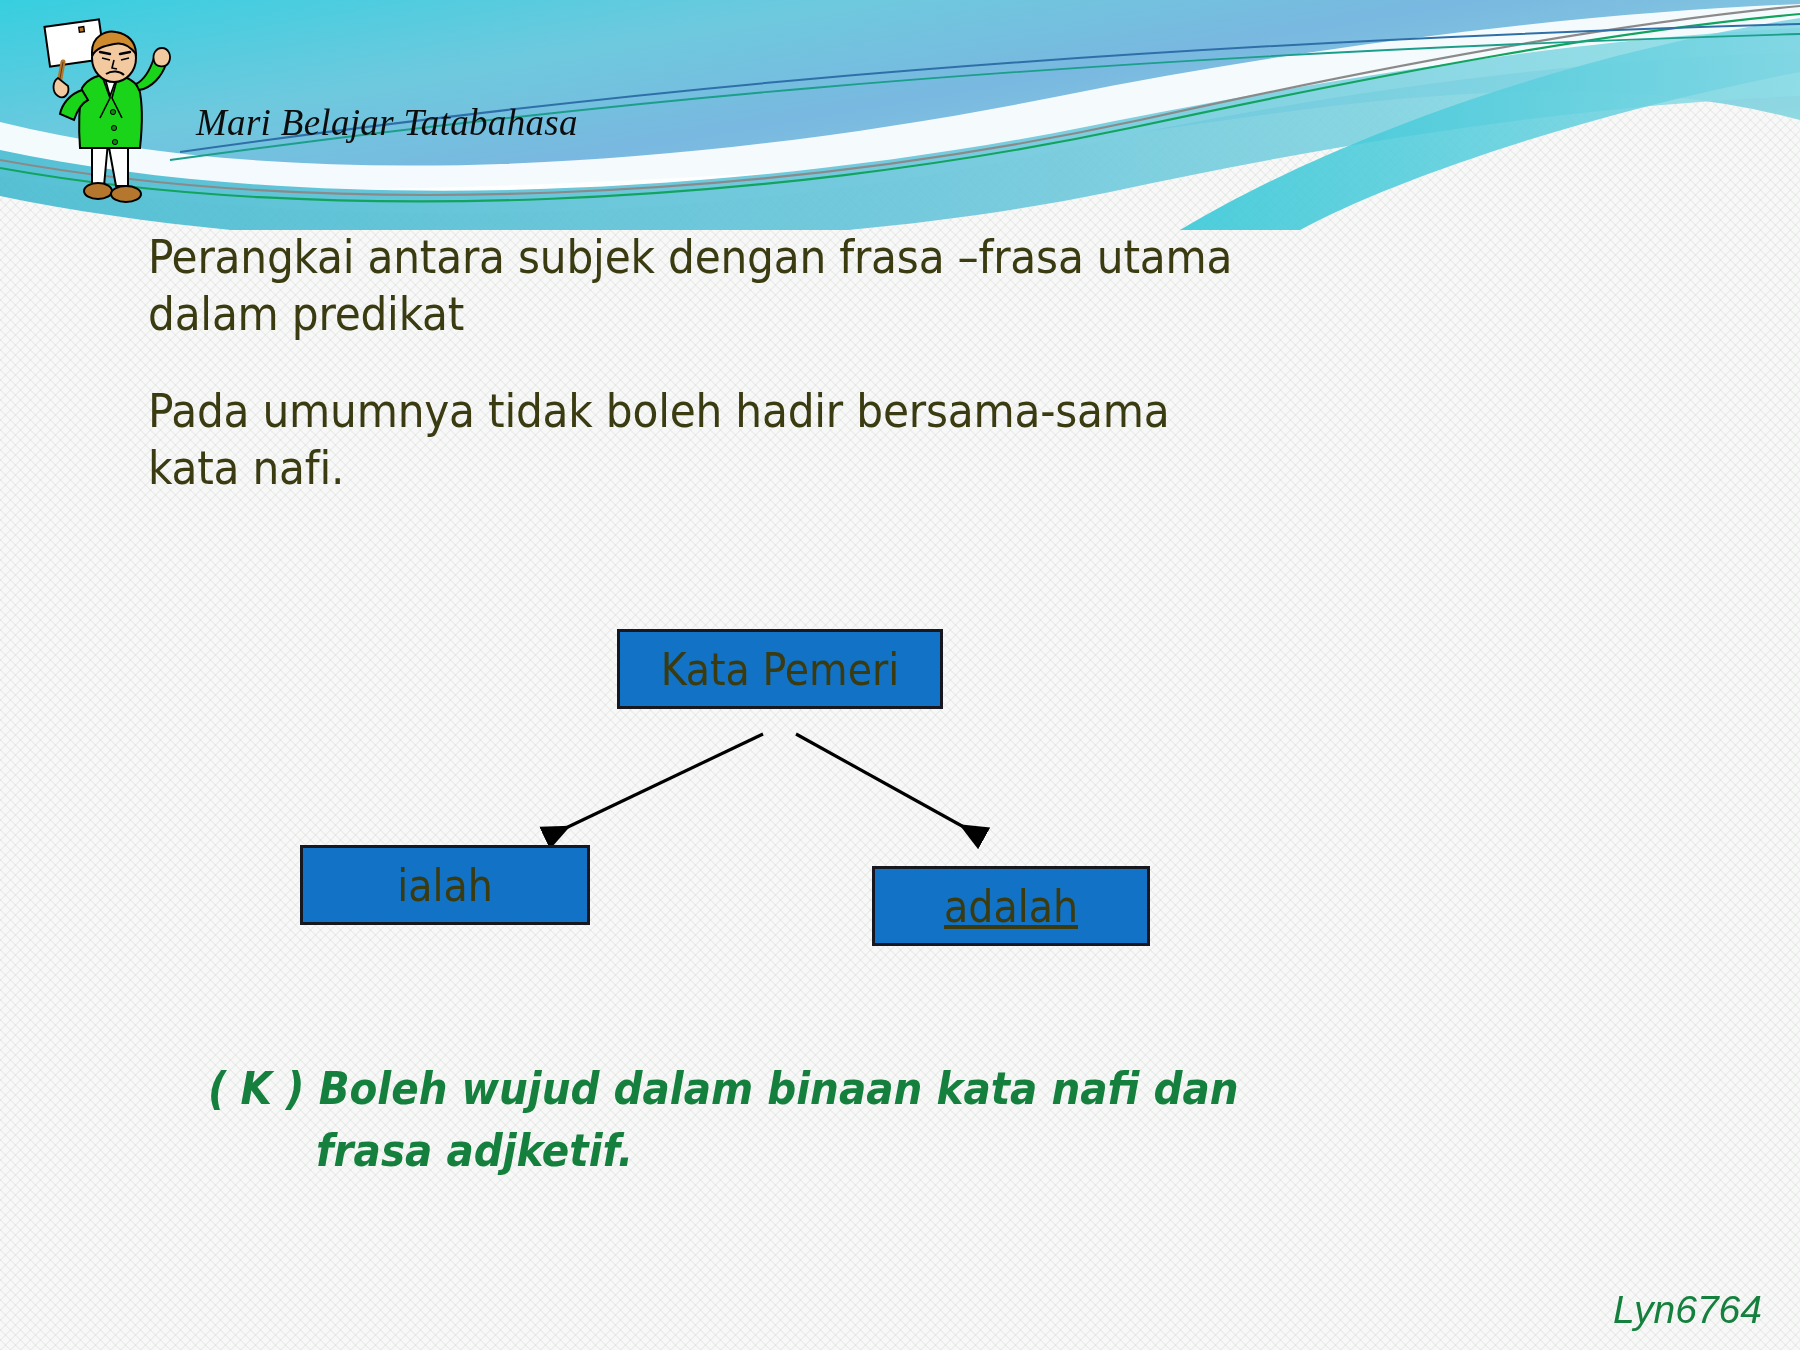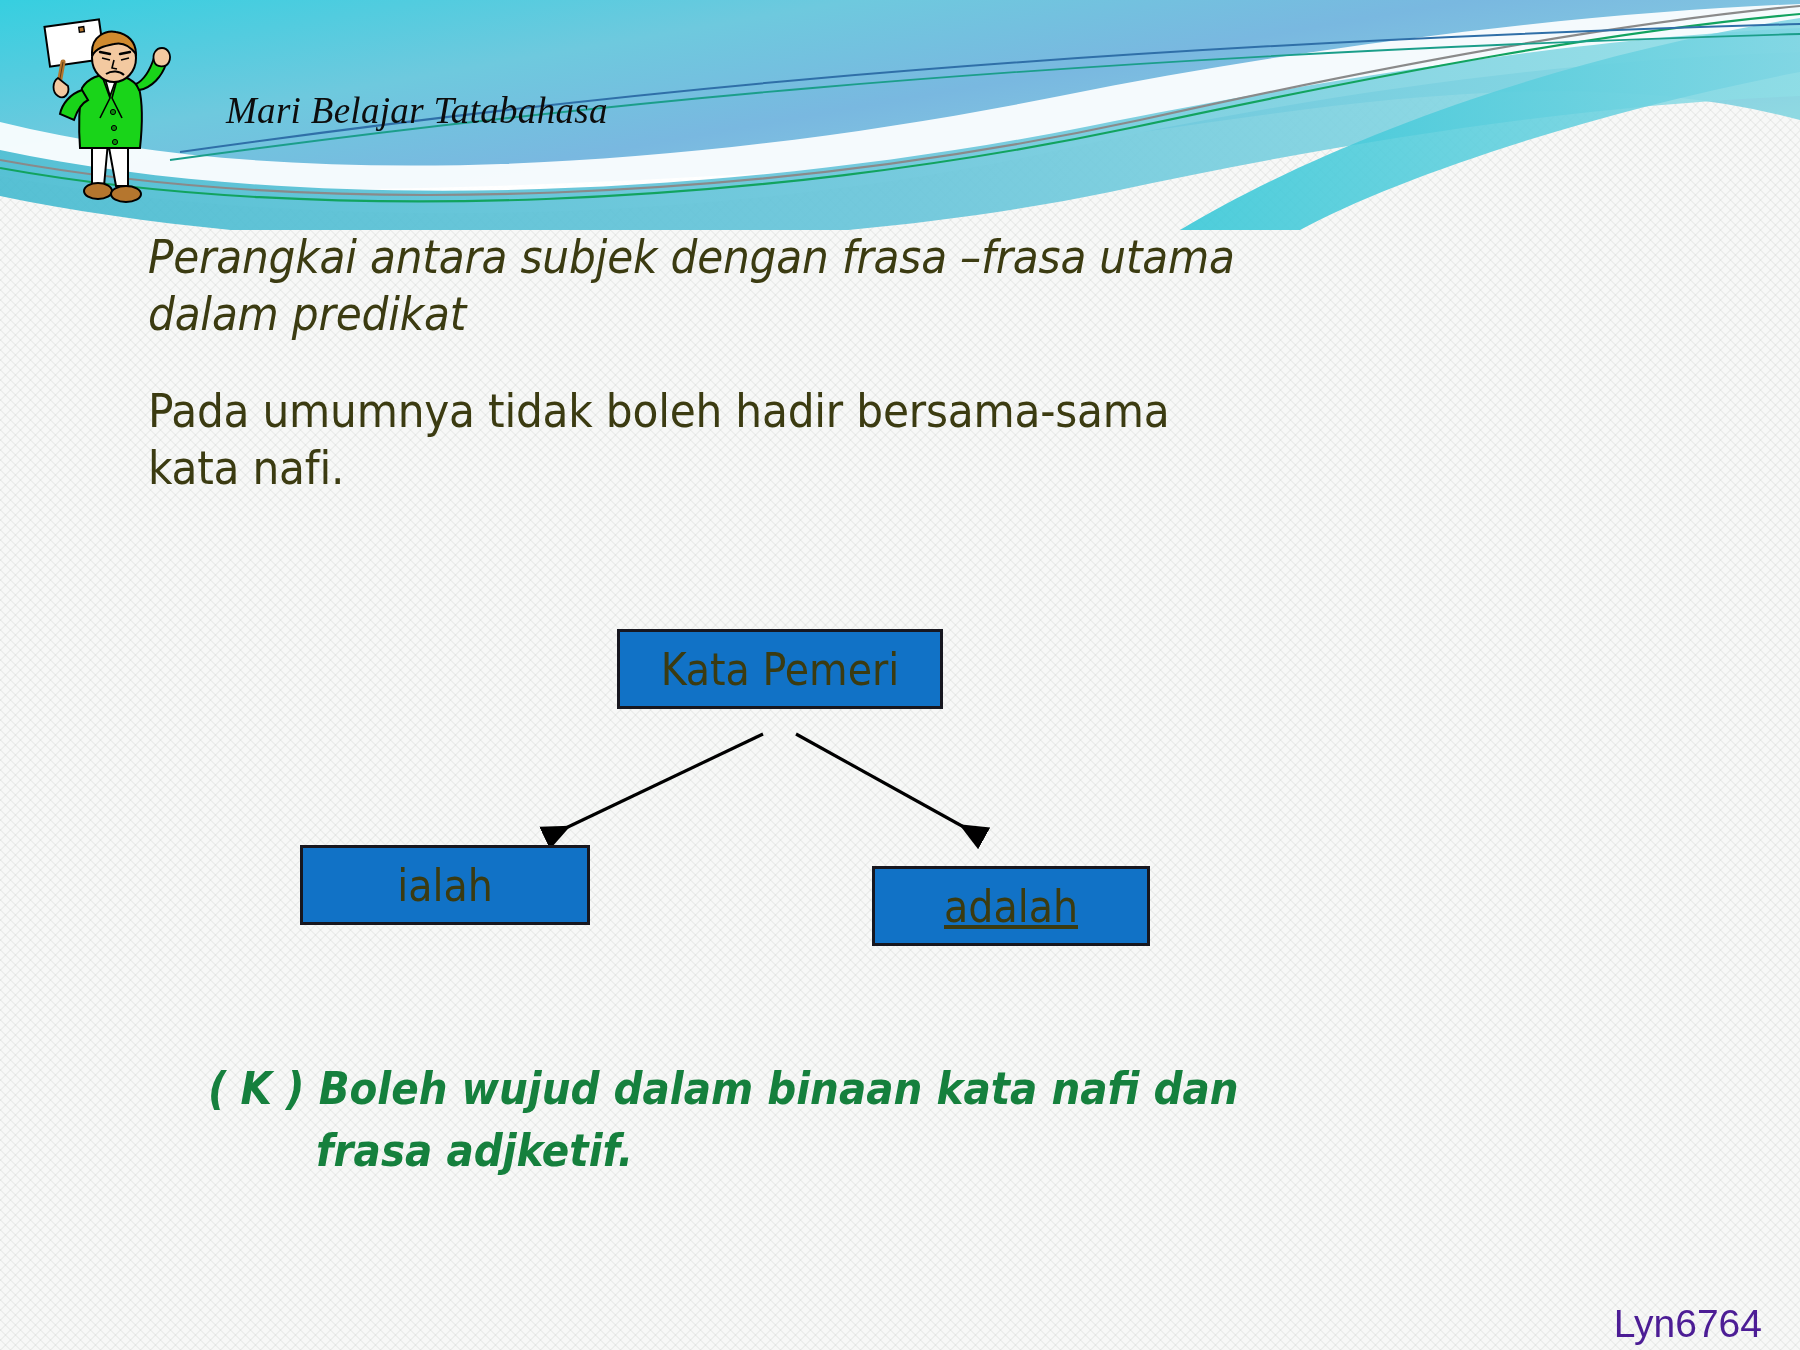--- a/index.html
+++ b/index.html
@@ -34,29 +34,28 @@
     position: absolute;
     top: 0; left: 0;
     width: 1800px;
     height: 230px;
   }
 
   
   #header-title {
     position: absolute;
     left: 196px;
-    top: 89px;
+    top: 101px;
     font-family: "Liberation Serif", "DejaVu Serif", serif;
     font-style: italic;
     font-size: 37px;
     color: #0d0d0d;
     letter-spacing: 0.3px;
     white-space: nowrap;
     z-index: 6;
-    margin-left: 30px;
   }
 
   
   #mascot {
     position: absolute;
     left: 22px;
     top: 8px;
     width: 180px;
     height: 200px;
     z-index: 7;
@@ -68,21 +67,20 @@
     font-family: "DejaVu Sans Condensed", "Liberation Sans Narrow", "Liberation Sans", sans-serif;
     color: #3b3b11;
     font-size: 47px;
     line-height: 57px;
     letter-spacing: -0.2px;
   }
   #para-1 {
     left: 148px;
     top: 228px;
     width: 1100px;
-    font-style: italic;
   }
   #para-2 {
     left: 148px;
     top: 382px;
     width: 1050px;
   }
 
   
   .flow-box {
     position: absolute;
@@ -140,24 +138,25 @@
   }
   #note .indent {
     display: block;
     padding-left: 108px;
   }
 
   
   #signature {
     position: absolute;
     right: 38px;
-    bottom: 4px;
+    bottom: 18px;
     font-family: "Liberation Sans", "DejaVu Sans", sans-serif;
+    font-style: italic;
     font-size: 39px;
-    color: #4c1d95;
+    color: #15803d;
   }
 </style>
 </head>
 <body>
 
 <div id="slide">
 
   <div id="texture"></div>
 
   <svg id="banner" viewBox="0 0 1800 230" preserveAspectRatio="none">

